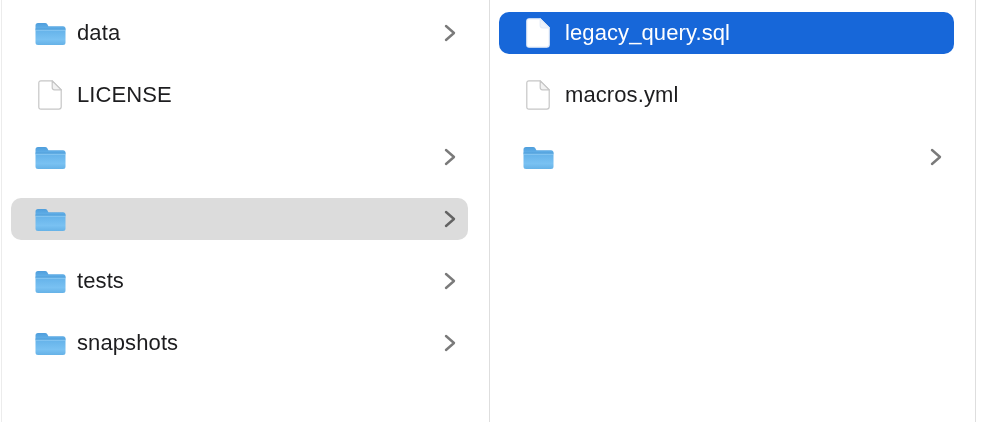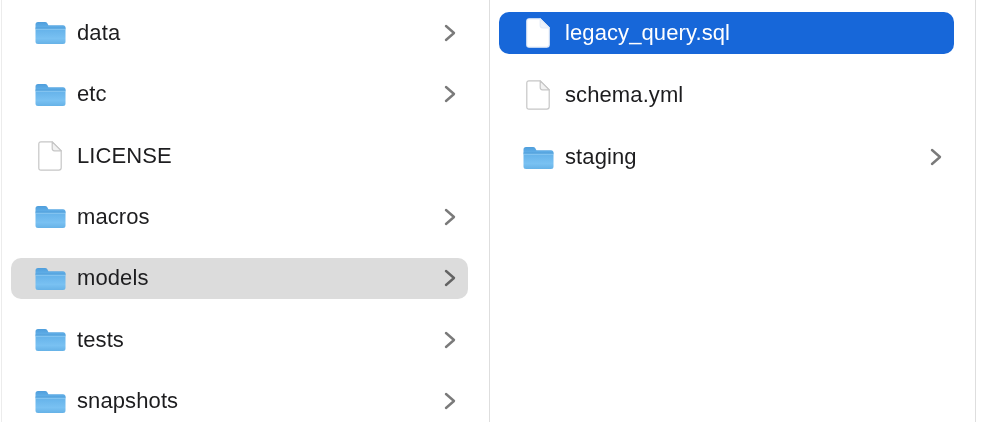--- a/index.html
+++ b/index.html
@@ -83,43 +83,20 @@
         </span>
     <span class="label">data</span>
     <span class="chevron">
           <svg width="13" height="22" viewBox="0 0 13 22">
             <polyline points="3,4 11,11 3,18" fill="none" stroke="#7a7a7a" stroke-width="2.4" stroke-linecap="round" stroke-linejoin="round"></polyline>
           </svg>
         </span>
   </div>
 
 
-  <div class="row">
-    <span class="icon-box">
-          <svg width="33" height="27" viewBox="0 0 33 27">
-            <defs>
-              <linearGradient id="fg" x1="0" y1="0" x2="0" y2="1">
-                <stop offset="0" stop-color="#4f9edc"></stop>
-                <stop offset="0.28" stop-color="#63b1e9"></stop>
-                <stop offset="0.75" stop-color="#79c1f2"></stop>
-                <stop offset="1" stop-color="#66b2e7"></stop>
-              </linearGradient>
-            </defs>
-            <path d="M1.5 5.5 Q1.5 3 4 3 L11 3 Q12.6 3 13.3 4.2 L14.4 6.2 L29 6.2 Q31.5 6.2 31.5 8.7 L31.5 22.5 Q31.5 25 29 25 L4 25 Q1.5 25 1.5 22.5 Z" fill="url(#fg)"></path>
-            <rect x="1.5" y="8.6" width="30" height="1.1" fill="#4696d5" opacity="0.85"></rect>
-            <rect x="1.5" y="9.7" width="30" height="1" fill="#9ed4f7" opacity="0.7"></rect>
-          </svg>
-        </span>
-    <span class="label">etc</span>
-    <span class="chevron">
-          <svg width="13" height="22" viewBox="0 0 13 22">
-            <polyline points="3,4 11,11 3,18" fill="none" stroke="#7a7a7a" stroke-width="2.4" stroke-linecap="round" stroke-linejoin="round"></polyline>
-          </svg>
-        </span>
-  </div>
 
   <div class="row">
     <span class="icon-box">
           <svg width="24" height="30" viewBox="0 0 24 30">
             <path d="M3 0.8 L14.2 0.8 L23.2 9.8 L23.2 26.8 Q23.2 29.2 20.8 29.2 L3 29.2 Q0.8 29.2 0.8 27 L0.8 3 Q0.8 0.8 3 0.8 Z" fill="#ffffff" stroke="#c6c6c6" stroke-width="1.2"></path>
             <path d="M14.2 0.8 L14.2 7.6 Q14.2 9.8 16.4 9.8 L23.2 9.8 Z" fill="#f2f2f2" stroke="#c6c6c6" stroke-width="1.2" stroke-linejoin="round"></path>
           </svg>
         </span>
     <span class="label">LICENSE</span>
 
@@ -134,21 +111,20 @@
                 <stop offset="0.28" stop-color="#63b1e9"></stop>
                 <stop offset="0.75" stop-color="#79c1f2"></stop>
                 <stop offset="1" stop-color="#66b2e7"></stop>
               </linearGradient>
             </defs>
             <path d="M1.5 5.5 Q1.5 3 4 3 L11 3 Q12.6 3 13.3 4.2 L14.4 6.2 L29 6.2 Q31.5 6.2 31.5 8.7 L31.5 22.5 Q31.5 25 29 25 L4 25 Q1.5 25 1.5 22.5 Z" fill="url(#fg)"></path>
             <rect x="1.5" y="8.6" width="30" height="1.1" fill="#4696d5" opacity="0.85"></rect>
             <rect x="1.5" y="9.7" width="30" height="1" fill="#9ed4f7" opacity="0.7"></rect>
           </svg>
         </span>
-    <span class="label">macros</span>
     <span class="chevron">
           <svg width="13" height="22" viewBox="0 0 13 22">
             <polyline points="3,4 11,11 3,18" fill="none" stroke="#7a7a7a" stroke-width="2.4" stroke-linecap="round" stroke-linejoin="round"></polyline>
           </svg>
         </span>
   </div>
 
   <div class="row selected-gray">
     <span class="icon-box">
           <svg width="33" height="27" viewBox="0 0 33 27">
@@ -158,21 +134,20 @@
                 <stop offset="0.28" stop-color="#63b1e9"></stop>
                 <stop offset="0.75" stop-color="#79c1f2"></stop>
                 <stop offset="1" stop-color="#66b2e7"></stop>
               </linearGradient>
             </defs>
             <path d="M1.5 5.5 Q1.5 3 4 3 L11 3 Q12.6 3 13.3 4.2 L14.4 6.2 L29 6.2 Q31.5 6.2 31.5 8.7 L31.5 22.5 Q31.5 25 29 25 L4 25 Q1.5 25 1.5 22.5 Z" fill="url(#fg)"></path>
             <rect x="1.5" y="8.6" width="30" height="1.1" fill="#4696d5" opacity="0.85"></rect>
             <rect x="1.5" y="9.7" width="30" height="1" fill="#9ed4f7" opacity="0.7"></rect>
           </svg>
         </span>
-    <span class="label">models</span>
     <span class="chevron">
           <svg width="13" height="22" viewBox="0 0 13 22">
             <polyline points="3,4 11,11 3,18" fill="none" stroke="#636363" stroke-width="2.4" stroke-linecap="round" stroke-linejoin="round"></polyline>
           </svg>
         </span>
   </div>
 
 
   <div class="row">
     <span class="icon-box">
@@ -234,41 +209,40 @@
 
   </div>
 
   <div class="row">
     <span class="icon-box">
           <svg width="24" height="30" viewBox="0 0 24 30">
             <path d="M3 0.8 L14.2 0.8 L23.2 9.8 L23.2 26.8 Q23.2 29.2 20.8 29.2 L3 29.2 Q0.8 29.2 0.8 27 L0.8 3 Q0.8 0.8 3 0.8 Z" fill="#ffffff" stroke="#c6c6c6" stroke-width="1.2"></path>
             <path d="M14.2 0.8 L14.2 7.6 Q14.2 9.8 16.4 9.8 L23.2 9.8 Z" fill="#f2f2f2" stroke="#c6c6c6" stroke-width="1.2" stroke-linejoin="round"></path>
           </svg>
         </span>
-    <span class="label">schema.yml</span>
-
-  </div>
-
-  <div class="row">
-    <span class="icon-box">
-          <svg width="33" height="27" viewBox="0 0 33 27">
-            <defs>
-              <linearGradient id="fg" x1="0" y1="0" x2="0" y2="1">
-                <stop offset="0" stop-color="#4f9edc"></stop>
-                <stop offset="0.28" stop-color="#63b1e9"></stop>
-                <stop offset="0.75" stop-color="#79c1f2"></stop>
-                <stop offset="1" stop-color="#66b2e7"></stop>
-              </linearGradient>
-            </defs>
-            <path d="M1.5 5.5 Q1.5 3 4 3 L11 3 Q12.6 3 13.3 4.2 L14.4 6.2 L29 6.2 Q31.5 6.2 31.5 8.7 L31.5 22.5 Q31.5 25 29 25 L4 25 Q1.5 25 1.5 22.5 Z" fill="url(#fg)"></path>
-            <rect x="1.5" y="8.6" width="30" height="1.1" fill="#4696d5" opacity="0.85"></rect>
-            <rect x="1.5" y="9.7" width="30" height="1" fill="#9ed4f7" opacity="0.7"></rect>
-          </svg>
-        </span>
-    <span class="label">staging</span>
+    <span class="label">macros.yml</span>
+
+  </div>
+
+  <div class="row">
+    <span class="icon-box">
+          <svg width="33" height="27" viewBox="0 0 33 27">
+            <defs>
+              <linearGradient id="fg" x1="0" y1="0" x2="0" y2="1">
+                <stop offset="0" stop-color="#4f9edc"></stop>
+                <stop offset="0.28" stop-color="#63b1e9"></stop>
+                <stop offset="0.75" stop-color="#79c1f2"></stop>
+                <stop offset="1" stop-color="#66b2e7"></stop>
+              </linearGradient>
+            </defs>
+            <path d="M1.5 5.5 Q1.5 3 4 3 L11 3 Q12.6 3 13.3 4.2 L14.4 6.2 L29 6.2 Q31.5 6.2 31.5 8.7 L31.5 22.5 Q31.5 25 29 25 L4 25 Q1.5 25 1.5 22.5 Z" fill="url(#fg)"></path>
+            <rect x="1.5" y="8.6" width="30" height="1.1" fill="#4696d5" opacity="0.85"></rect>
+            <rect x="1.5" y="9.7" width="30" height="1" fill="#9ed4f7" opacity="0.7"></rect>
+          </svg>
+        </span>
     <span class="chevron">
           <svg width="13" height="22" viewBox="0 0 13 22">
             <polyline points="3,4 11,11 3,18" fill="none" stroke="#7a7a7a" stroke-width="2.4" stroke-linecap="round" stroke-linejoin="round"></polyline>
           </svg>
         </span>
   </div>
 </div>
 </div>
 
 </body></html>

